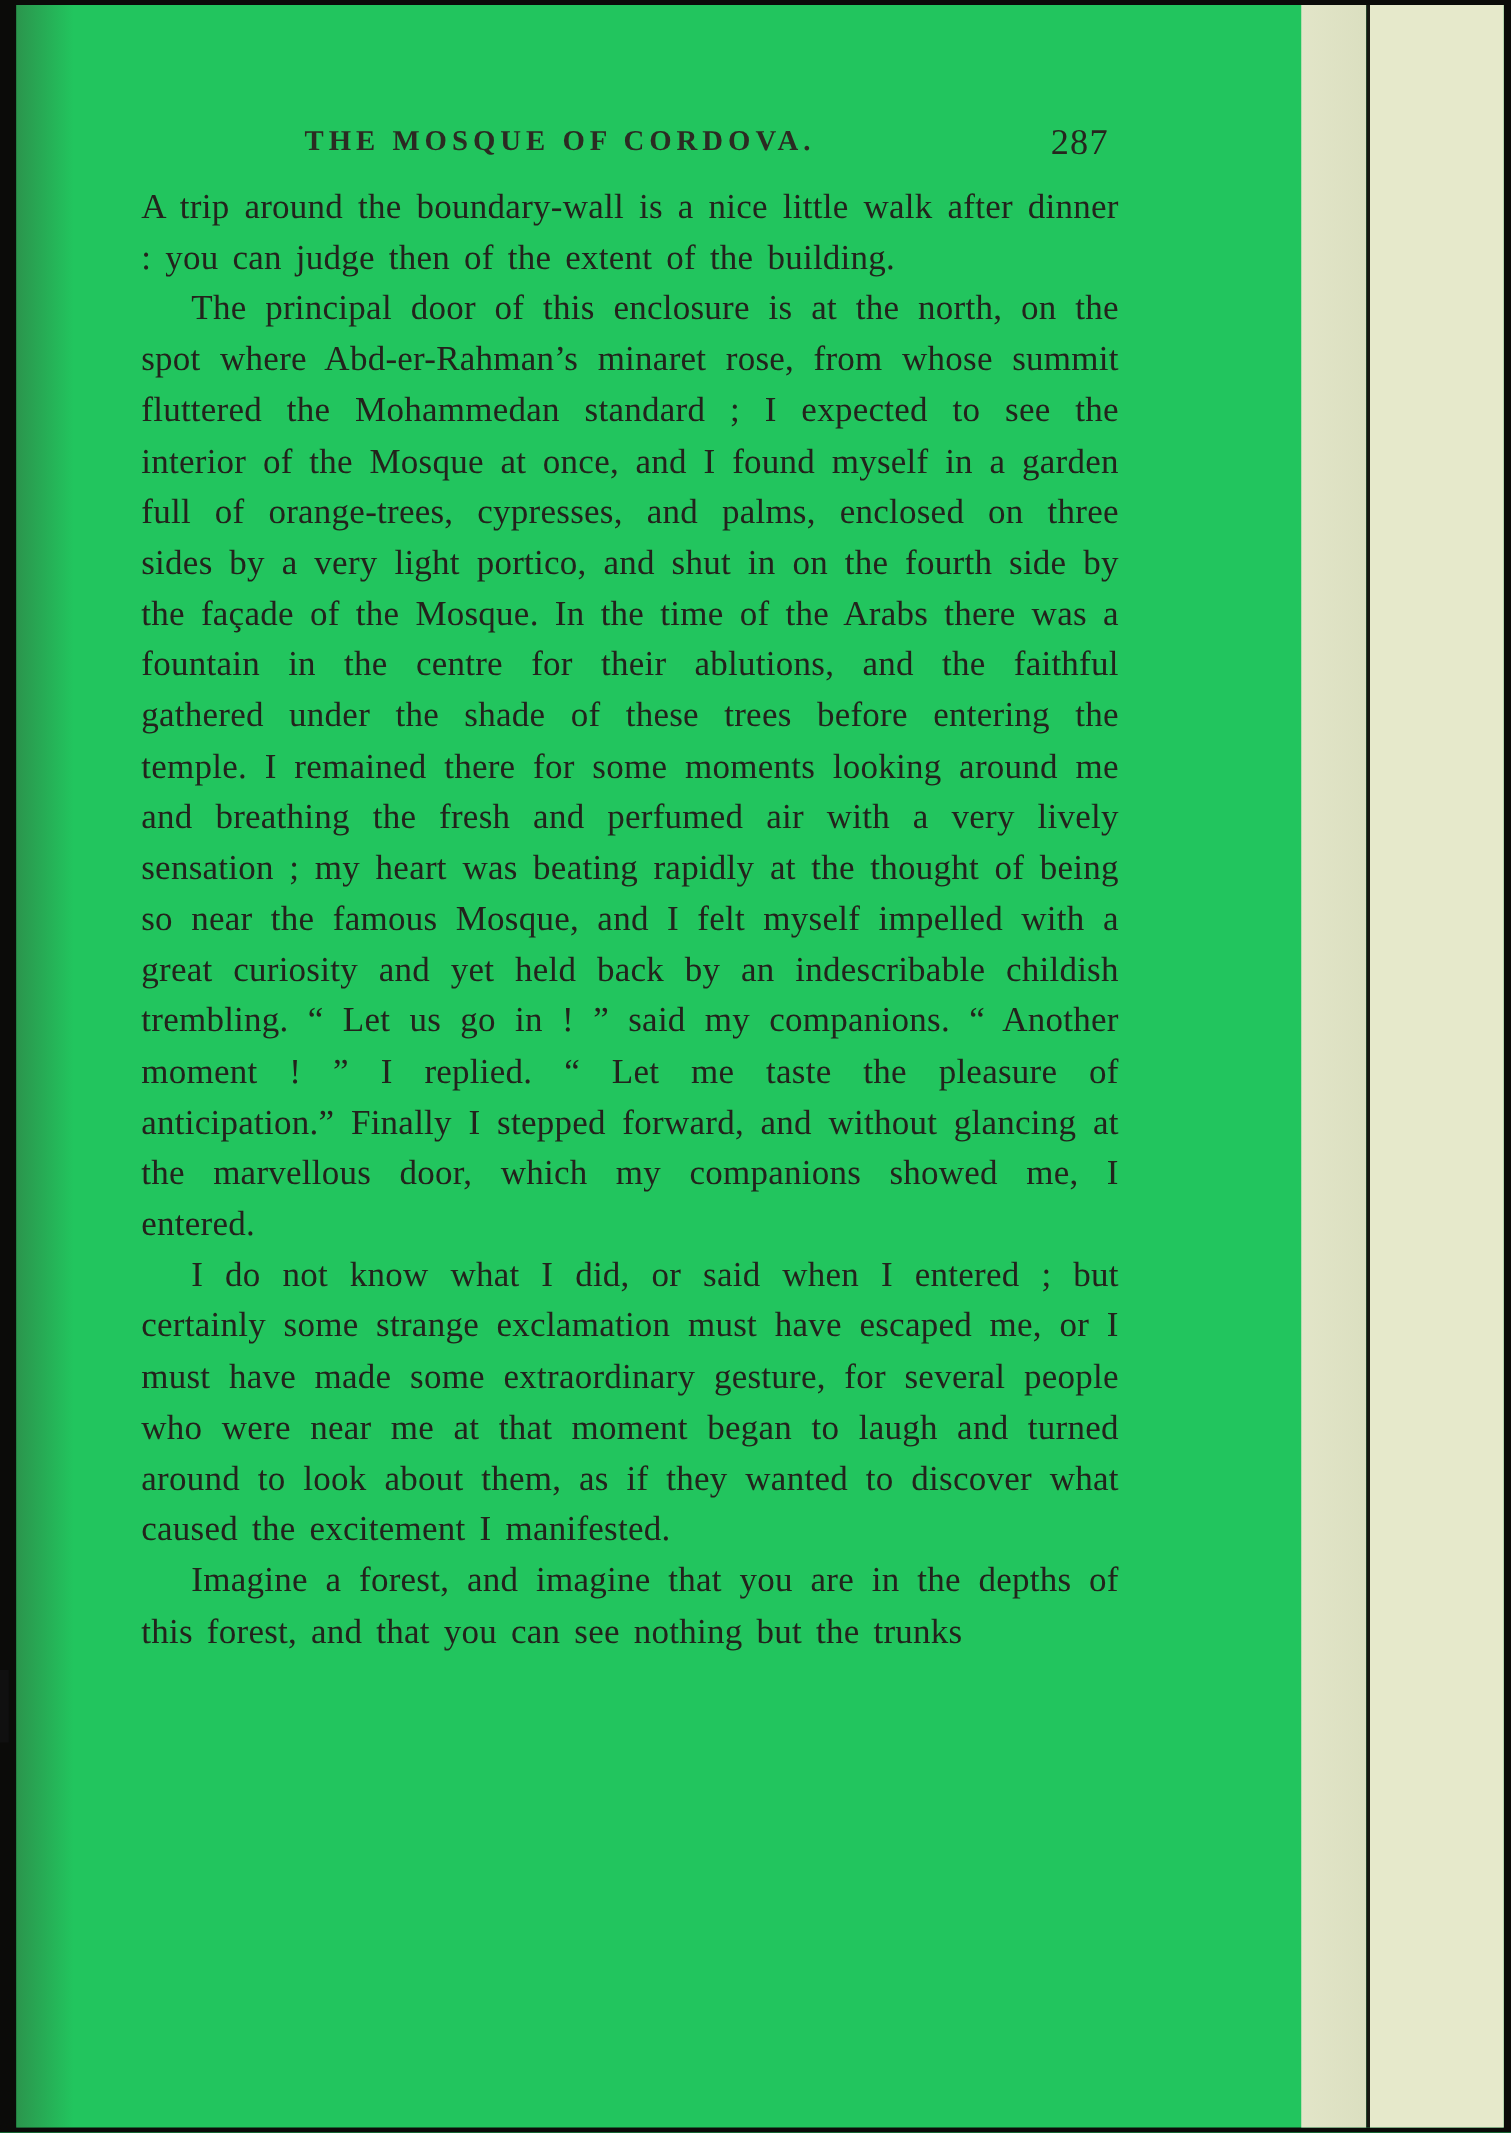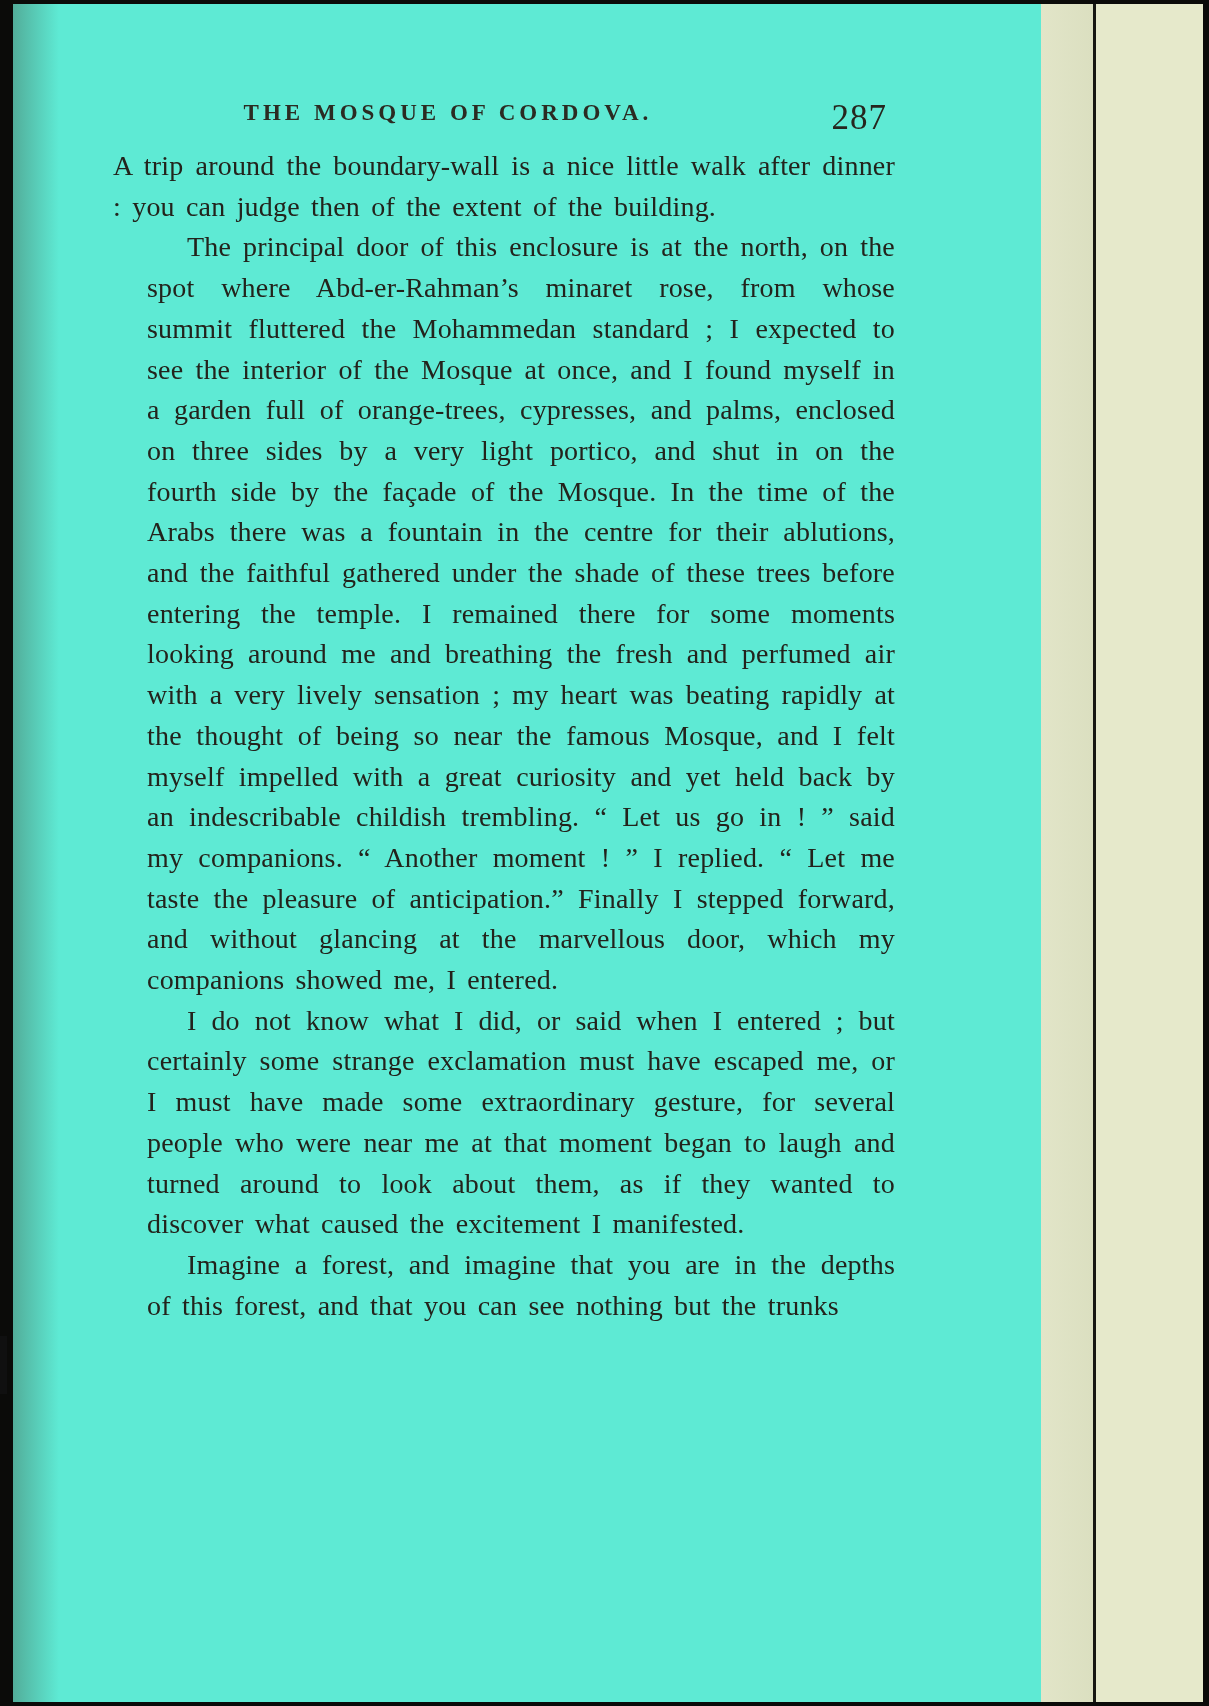--- a/index.html
+++ b/index.html
@@ -13,21 +13,21 @@
     overflow: hidden;
     position: relative;
     font-family: "Liberation Serif", serif;
   }
   .paper {
     position: absolute;
     left: 13px;
     top: 4px;
     width: 1190px;
     height: 1698px;
-    background: #5eead4;
+    background: #22c55e;
   }
   .binding-shadow {
     position: absolute;
     left: 0;
     top: 0;
     bottom: 0;
     width: 46px;
     background: linear-gradient(90deg, rgba(60,60,45,0.35), rgba(60,60,45,0.0));
     pointer-events: none;
   }
@@ -78,21 +78,21 @@
     text-align: center;
     font-size: 23px;
     font-weight: bold;
     letter-spacing: 4px;
     white-space: nowrap;
   }
   .page-number {
     position: absolute;
     right: 6px;
     top: -2px;
-    font-size: 35px;
+    font-size: 29px;
     letter-spacing: 1px;
     color: #26261e;
     text-align: right;
   }
   .page-body {
     position: absolute;
     left: 100px;
     top: 142px;
     width: 782px;
   }
@@ -100,21 +100,20 @@
     margin: 0;
     font-size: 28px;
     line-height: 40.7px;
     text-align: justify;
     color: #23231c;
     word-spacing: 4px;
     letter-spacing: 0.2px;
   }
   .para.indent {
     text-indent: 40px;
-    margin-left: 34px;
   }
 </style>
 </head>
 <body>
 
 <div class="paper">
   <div class="binding-shadow"></div>
   <div class="page-edge-strip"></div>
   <div class="page-edge-line"></div>
   <div class="page-edge-outer"></div>

